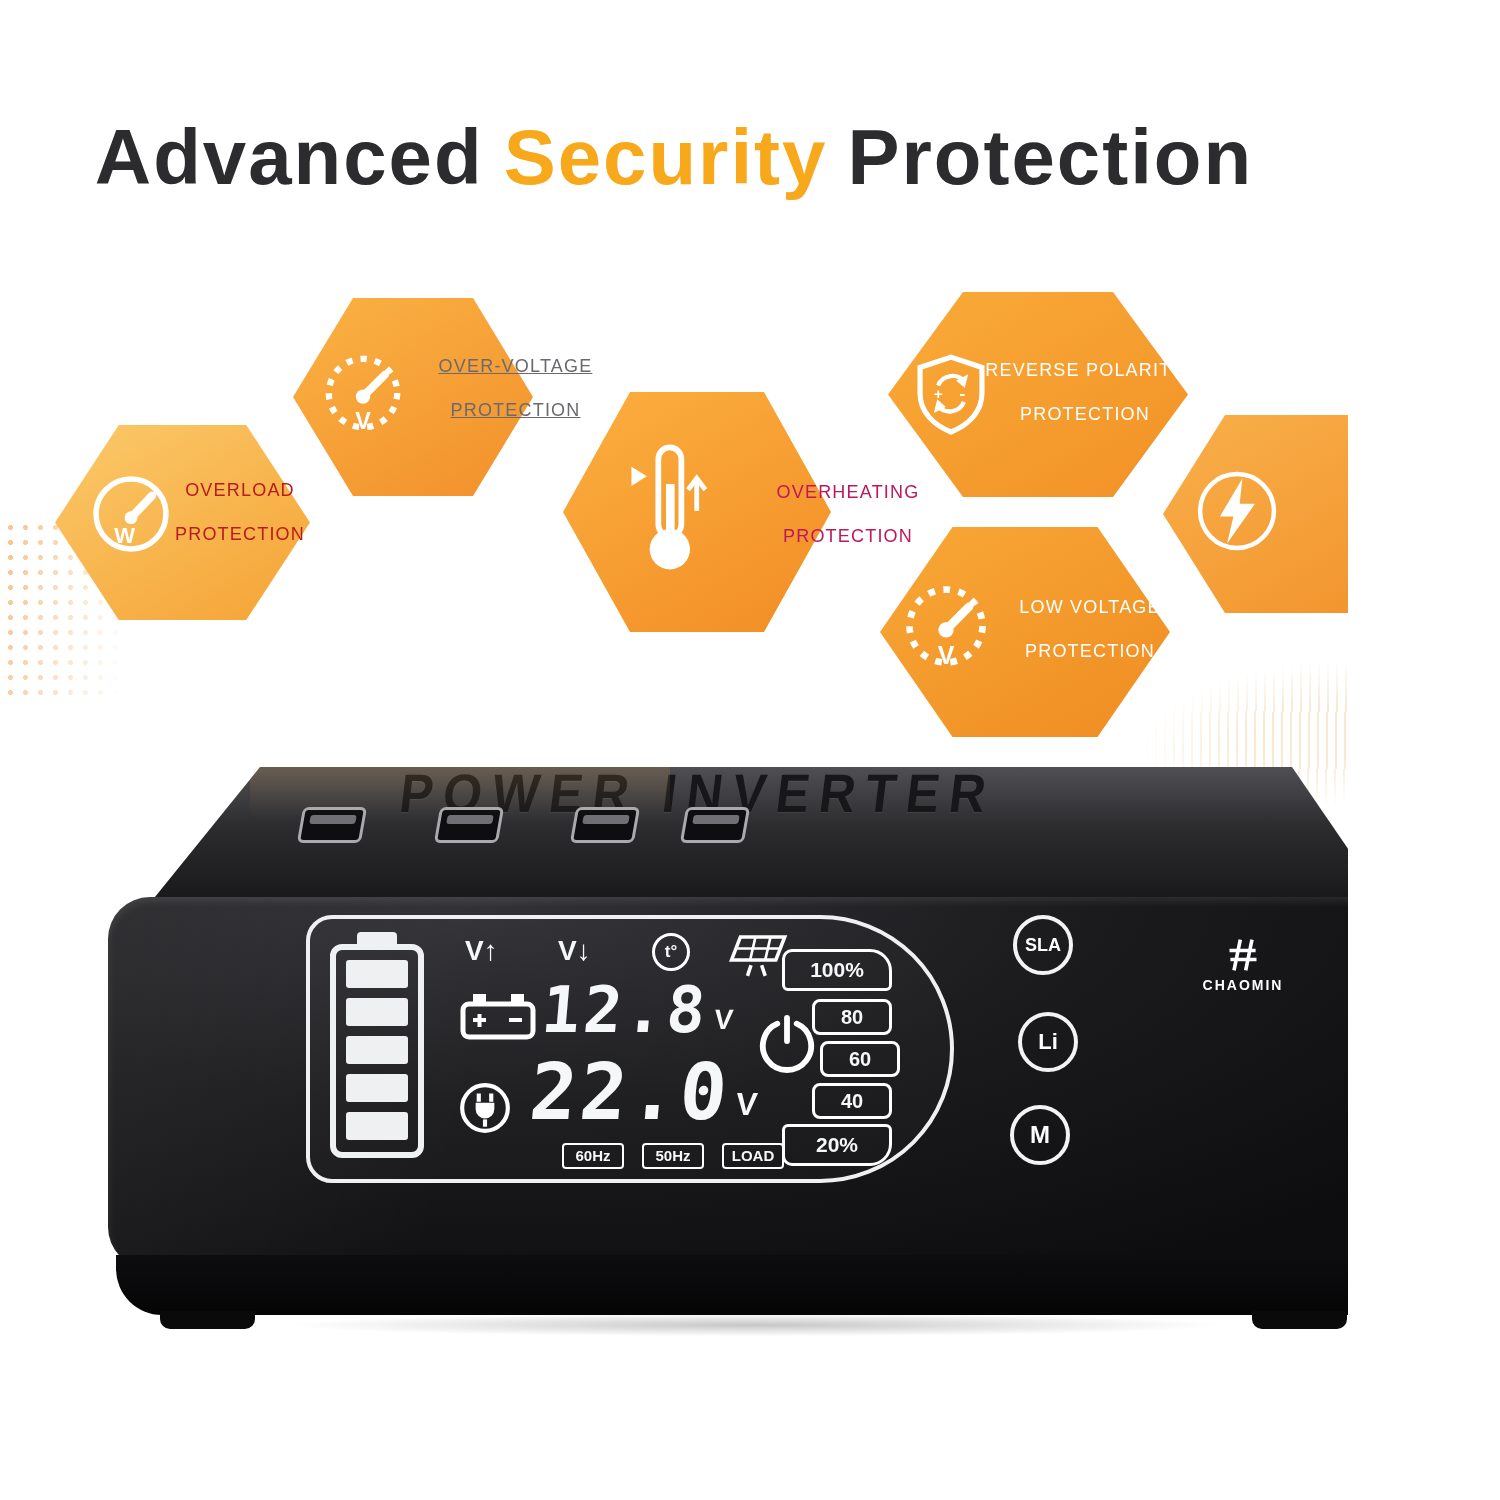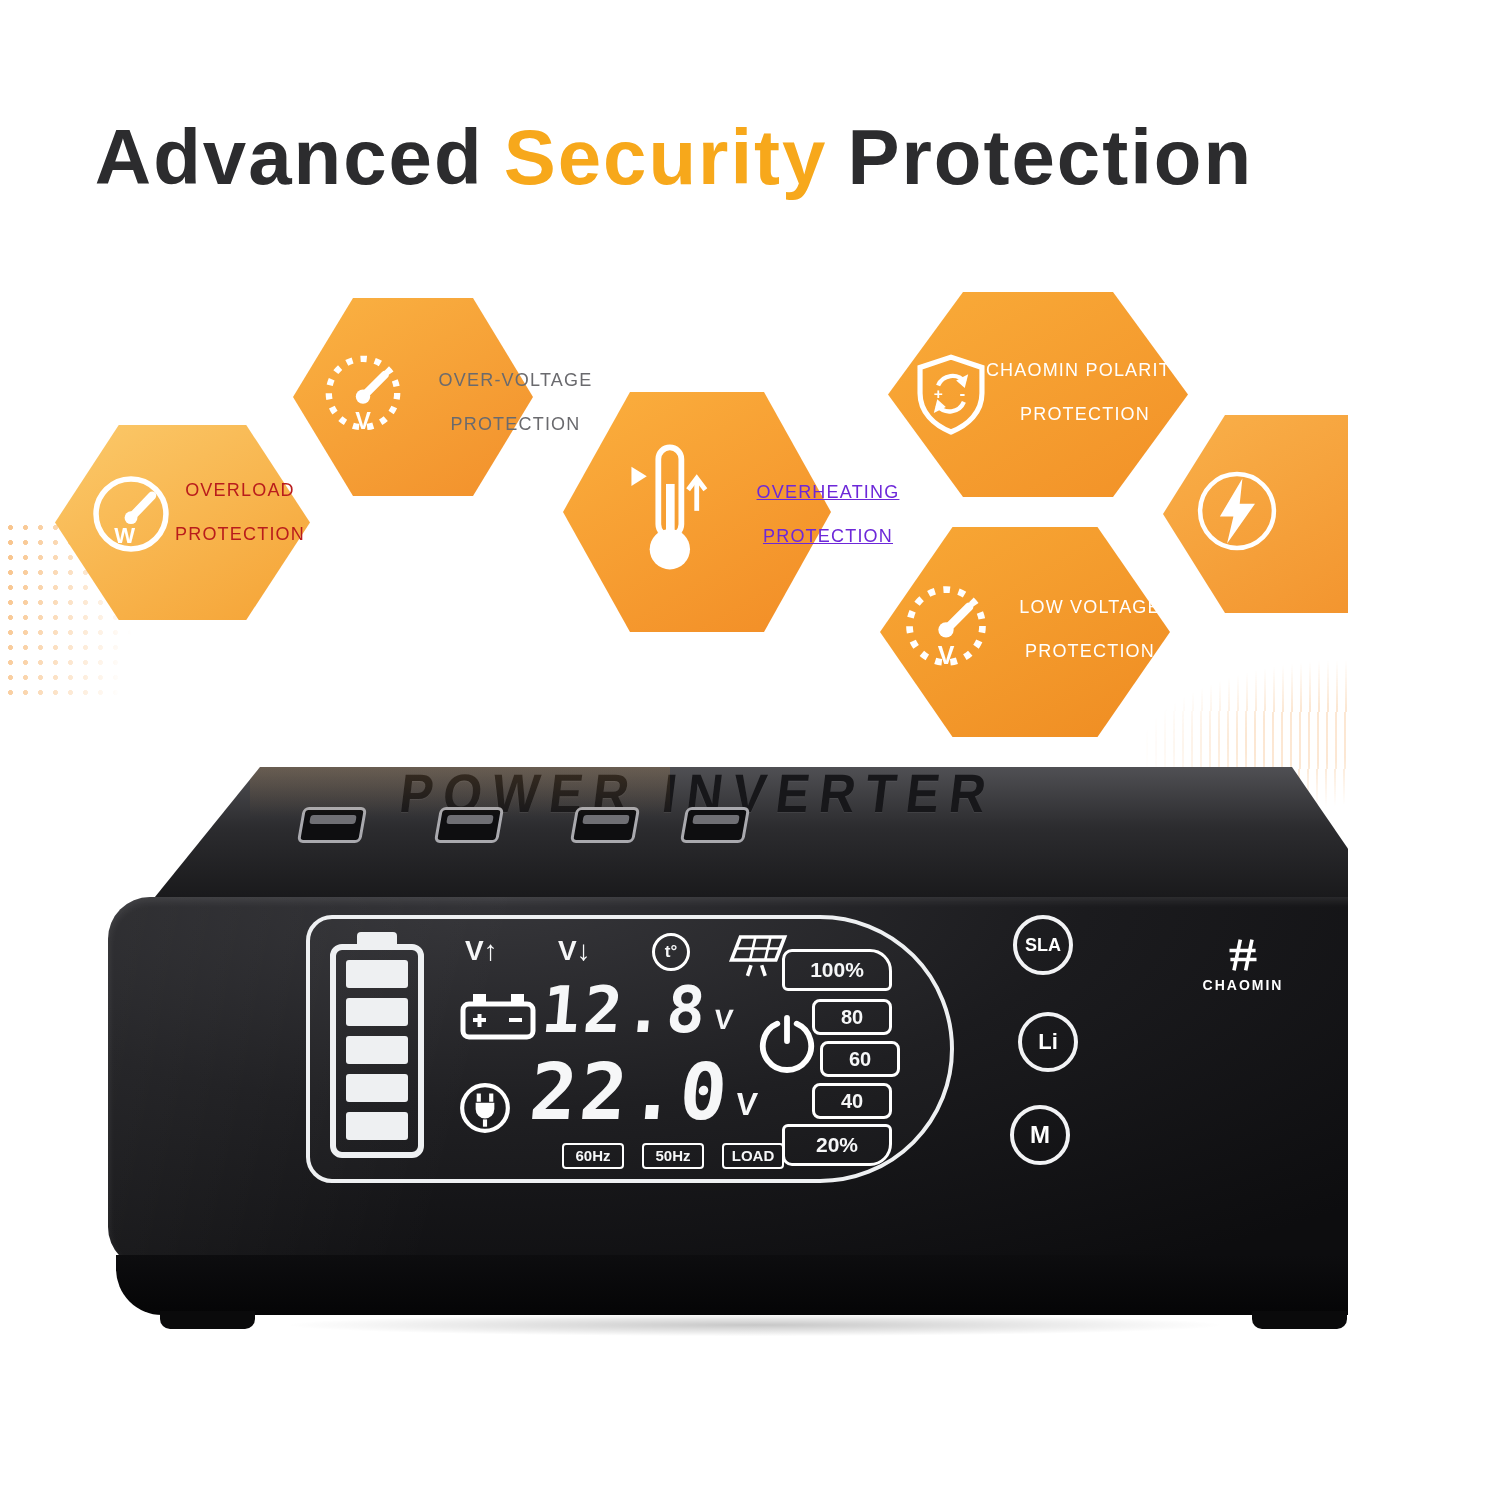--- a/index.html
+++ b/index.html
@@ -43,22 +43,22 @@
   .icon2 { left:318px;  top:348px; width:90px;  height:90px; }
   .icon3 { left:618px;  top:438px; width:96px;  height:138px; }
   .icon4 { left:908px;  top:348px; width:86px;  height:94px; }
   .icon5 { left:898px;  top:578px; width:96px;  height:96px; }
   .icon6 { left:1192px; top:463px; width:90px;  height:96px; }
 
   .badge-label { position:absolute; font-size:18px; letter-spacing:1.2px; font-weight:500;
                  line-height:44px; text-align:center; }
   .badge-label .bl { display:block; }
   .label1 { left:165px;  top:468px; width:150px; color:#b91c1c; }
-  .label2 { left:418px;  top:358px; width:195px; color:#6a6a6e; }
-  .label3 { left:728px;  top:470px; width:200px; color:#6d28d9;text-decoration:underline; }
+  .label2 { left:418px;  top:344px; width:195px; color:#6a6a6e;text-decoration:underline; }
+  .label3 { left:748px;  top:470px; width:200px; color:#be185d; }
   .label4 { left:985px;  top:348px; width:200px; color:#ffffff; }
   .label5 { left:1000px; top:585px; width:180px; color:#ffffff; }
   .label6 { left:1262px; top:470px; width:170px; color:#55555b; }
 
   
   .watermark { position:absolute; left:50px; top:696px; width:1420px; z-index:10;
     font-size:106px; letter-spacing:8px; white-space:nowrap;
     color:rgba(255,255,255,0.88); -webkit-text-stroke:1.5px rgba(165,165,165,0.6);
     text-shadow:0 0 2px rgba(150,150,150,0.35); }
 
@@ -225,21 +225,21 @@
     </div>
   <div class="badge-label label2">
       <span class="bl">OVER-VOLTAGE</span>
       <span class="bl">PROTECTION</span>
     </div>
   <div class="badge-label label3">
       <span class="bl">OVERHEATING</span>
       <span class="bl">PROTECTION</span>
     </div>
   <div class="badge-label label4">
-      <span class="bl">CHAOMIN POLARITY</span>
+      <span class="bl">REVERSE POLARITY</span>
       <span class="bl">PROTECTION</span>
     </div>
   <div class="badge-label label5">
       <span class="bl">LOW VOLTAGE</span>
       <span class="bl">PROTECTION</span>
     </div>
 
   <div class="ground-shadow"></div>
 
   <div class="device">

